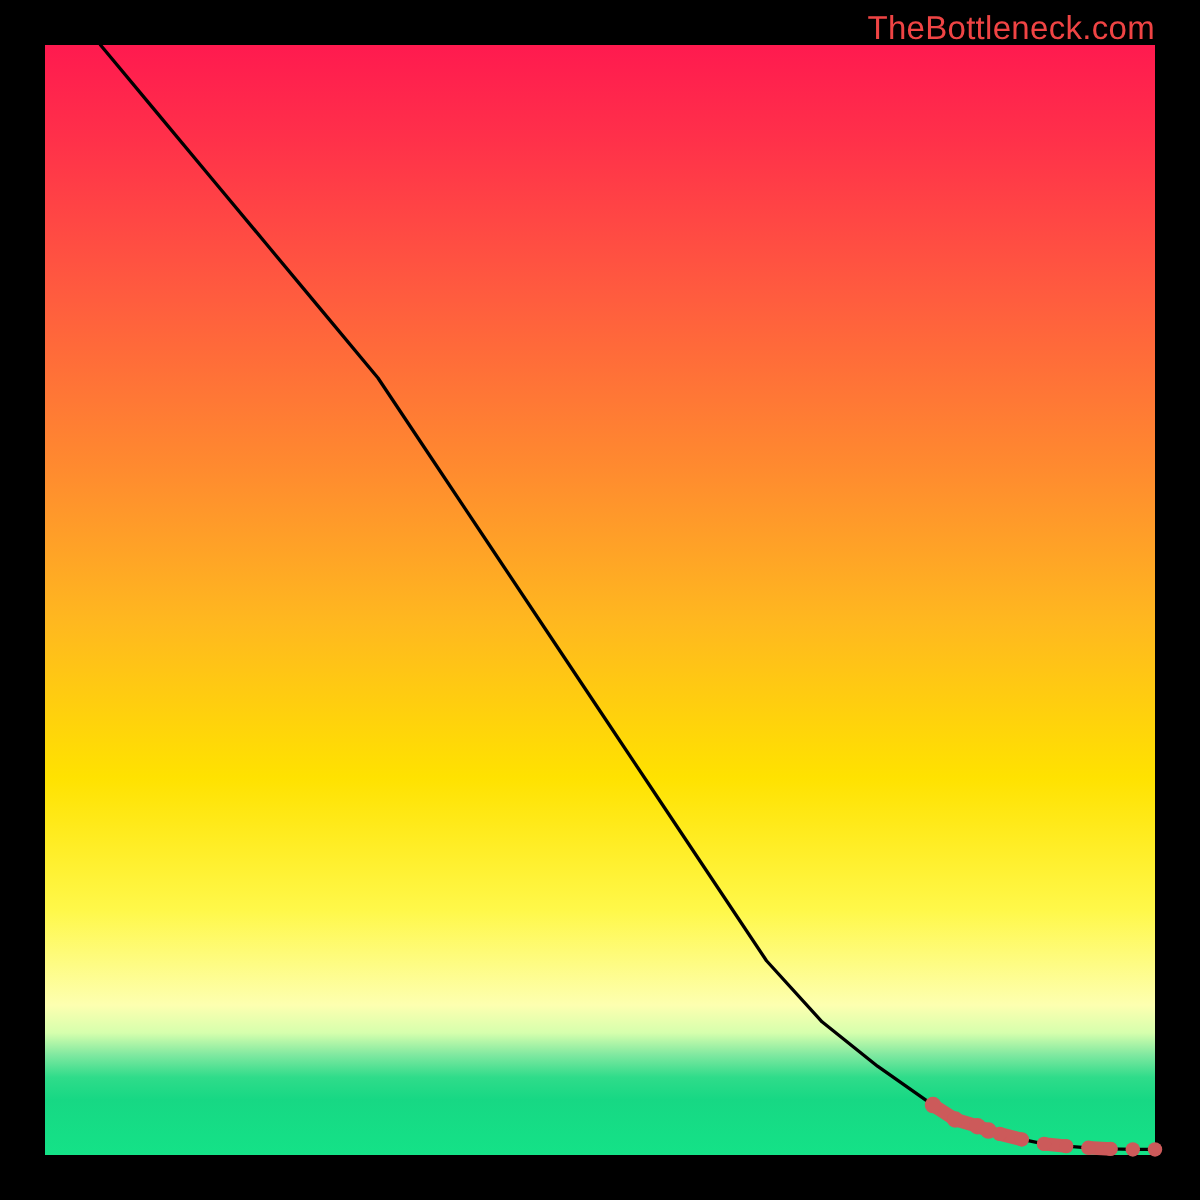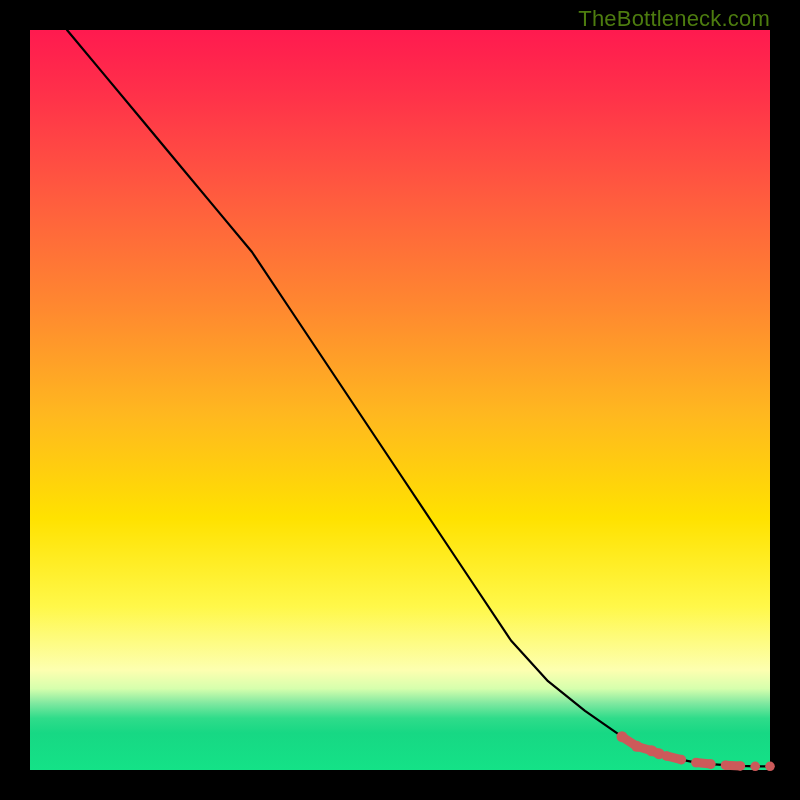--- a/index.html
+++ b/index.html
@@ -38,21 +38,21 @@
       #7fe8a0 91%,
       #2fdc8a 93%,
       #17d884 95%,
       #14e287 100%
     );
   }
   .attribution {
     position: absolute;
     top: 6px;
     right: 30px;
-    color: #4d7c0f;
+    color: #ef4444;
     font-size: 22px;
     font-weight: 500;
     letter-spacing: 0.2px;
     user-select: none;
   }
   svg.overlay {
     position: absolute;
     left: 0;
     top: 0;
     width: 740px;

